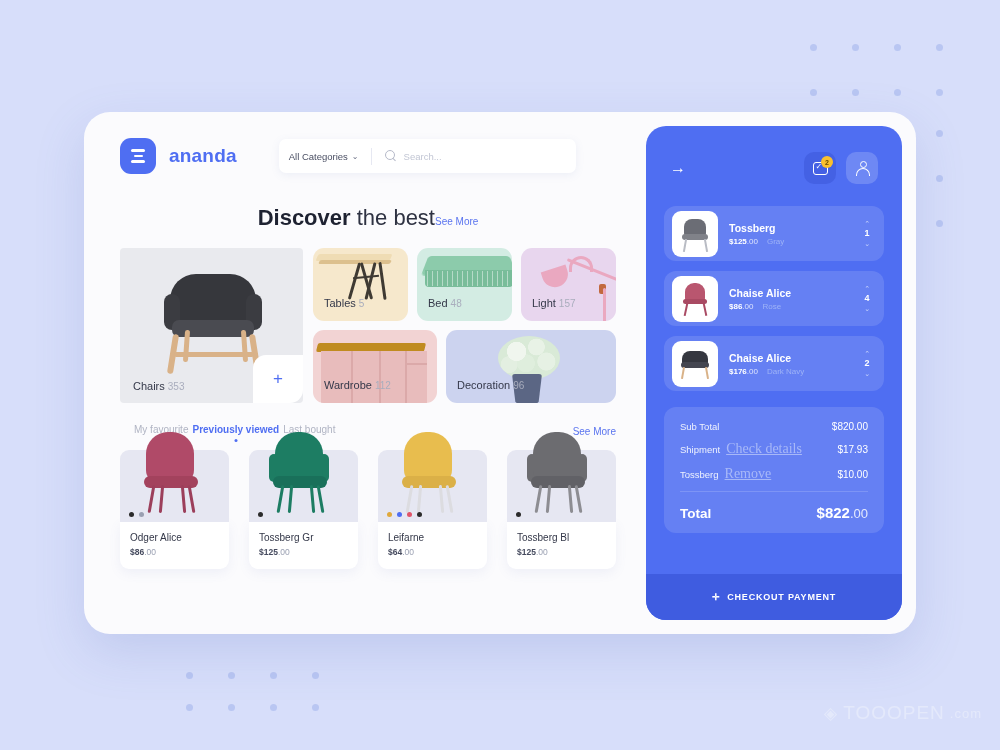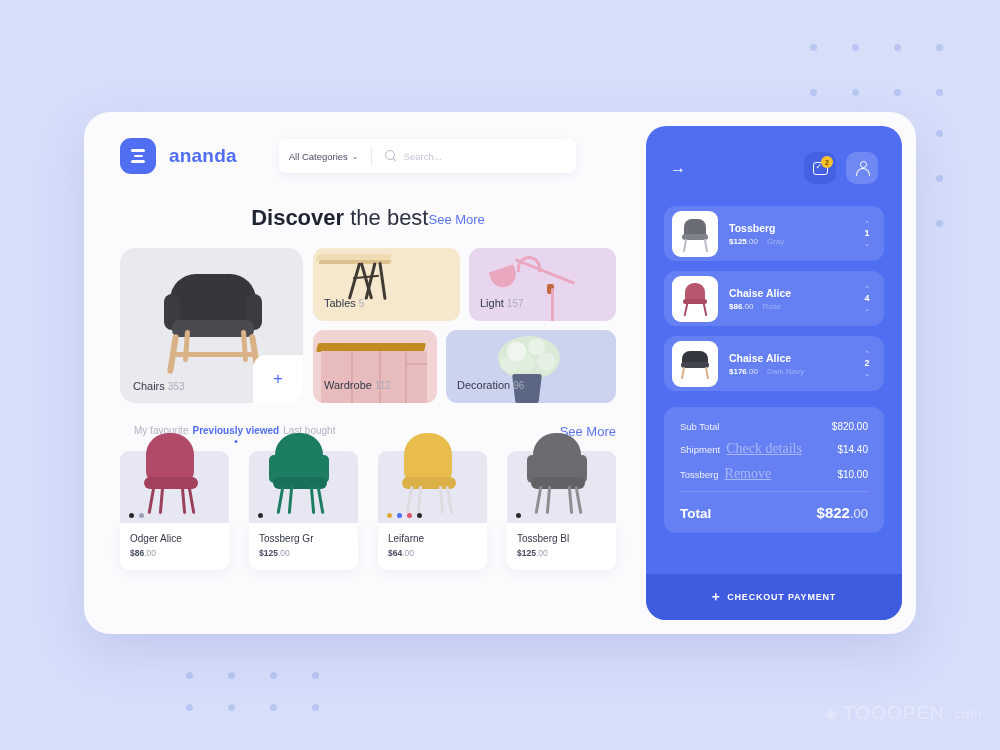--- a/index.html
+++ b/index.html
@@ -62,26 +62,26 @@
   .cat-caret { font-size: 8px; color: #6b7085; }
   .sb-div { width: 1px; height: 17px; background: #e6e8f2; }
   .search-ico { margin-left: 13px; width: 12px; height: 12px; position: relative; flex-shrink: 0; }
   .search-ico::before { content:""; position:absolute; width:8px; height:8px; border:1.3px solid #b6bac9; border-radius:50%; left:0; top:0; }
   .search-ico::after { content:""; position:absolute; width:4px; height:1.3px; background:#b6bac9; transform:rotate(45deg); left:7px; top:9px; }
   .search-ph { font-size: 9.5px; color: #c2c6d4; margin-left: 7px; }
 
   .section-head { display: flex; align-items: flex-end; justify-content: center; margin-top: 31px; }
   .title { font-size: 22px; color: #2e3242; font-weight: normal; }
   .title b { font-weight: bold; color: #1e2231; }
-  .see-more { font-size: 13px; color: #5a74ef; cursor: pointer; padding-bottom: 4px; }
+  .see-more { font-size: 10px; color: #5a74ef; cursor: pointer; padding-bottom: 4px; }
 
   
   .cats { display: flex; gap: 10px; margin-top: 17px; }
   .cat-big {
-    width: 183px; height: 155px; border-radius: 15px; background: #e9eaee;
+    width: 183px; height: 155px; border-radius: 4px; background: #e9eaee;
     position: relative; overflow: hidden; flex-shrink: 0;
   }
   .cats-right { flex: 1; display: flex; flex-direction: column; gap: 9px; }
   .cats-row { display: flex; gap: 9px; }
   .cat-sm { border-radius: 11px; position: relative; overflow: hidden; height: 73px; }
   .r1 .cat-sm { flex: 1; }
   .cat-wardrobe { width: 124px; }
   .cat-decor { flex: 1; }
 
   .cat-label { position: absolute; left: 11px; bottom: 12px; font-size: 11px; color: #343849; z-index: 3; white-space: nowrap; }
@@ -342,20 +342,30 @@
                 <div class="tb-lg tb-b"></div>
               <div class="tb-lg tb-c"></div>
                 <div class="tb-lg tb-d"></div>
               <div class="tb-x"></div>
             </div>
             <div class="cat-label">
               <span>Tables</span><span class="cat-count">5</span>
             </div>
           </div>
 
+          <div class="cat-sm" style="background:#d3ece3">
+            <div class="art">
+              <div class="bd-top"></div>
+                <div class="bd-side"></div>
+                <div class="bd-lines"></div>
+            </div>
+            <div class="cat-label">
+              <span>Bed</span><span class="cat-count">48</span>
+            </div>
+          </div>
 
           <div class="cat-sm" style="background:#e8d6ee">
             <div class="art">
               <div class="lp-hook"></div>
                 <div class="lp-shade"></div>
               <div class="lp-arm"></div>
                 <div class="lp-joint"></div>
                 <div class="lp-arm2"></div>
             </div>
             <div class="cat-label">
@@ -576,21 +586,21 @@
     </div>
 
     <div class="summary">
       <div class="srow">
         <span class="slabel">Sub Total</span>
         <span class="sval">$820.00</span>
       </div>
       <div class="srow">
         <span class="slabel">Shipment</span>
         <span class="slink">Check details</span>
-        <span class="sval">$14.40</span>
+        <span class="sval">$17.93</span>
       </div>
       <div class="srow">
         <span class="slabel">Tossberg</span>
         <span class="slink">Remove</span>
         <span class="sval">$10.00</span>
       </div>
       <div class="sdiv"></div>
       <div class="trow">
         <span class="tlabel">Total</span>
         <span class="tval"><span>$822</span><span class="cents">.00</span></span>

